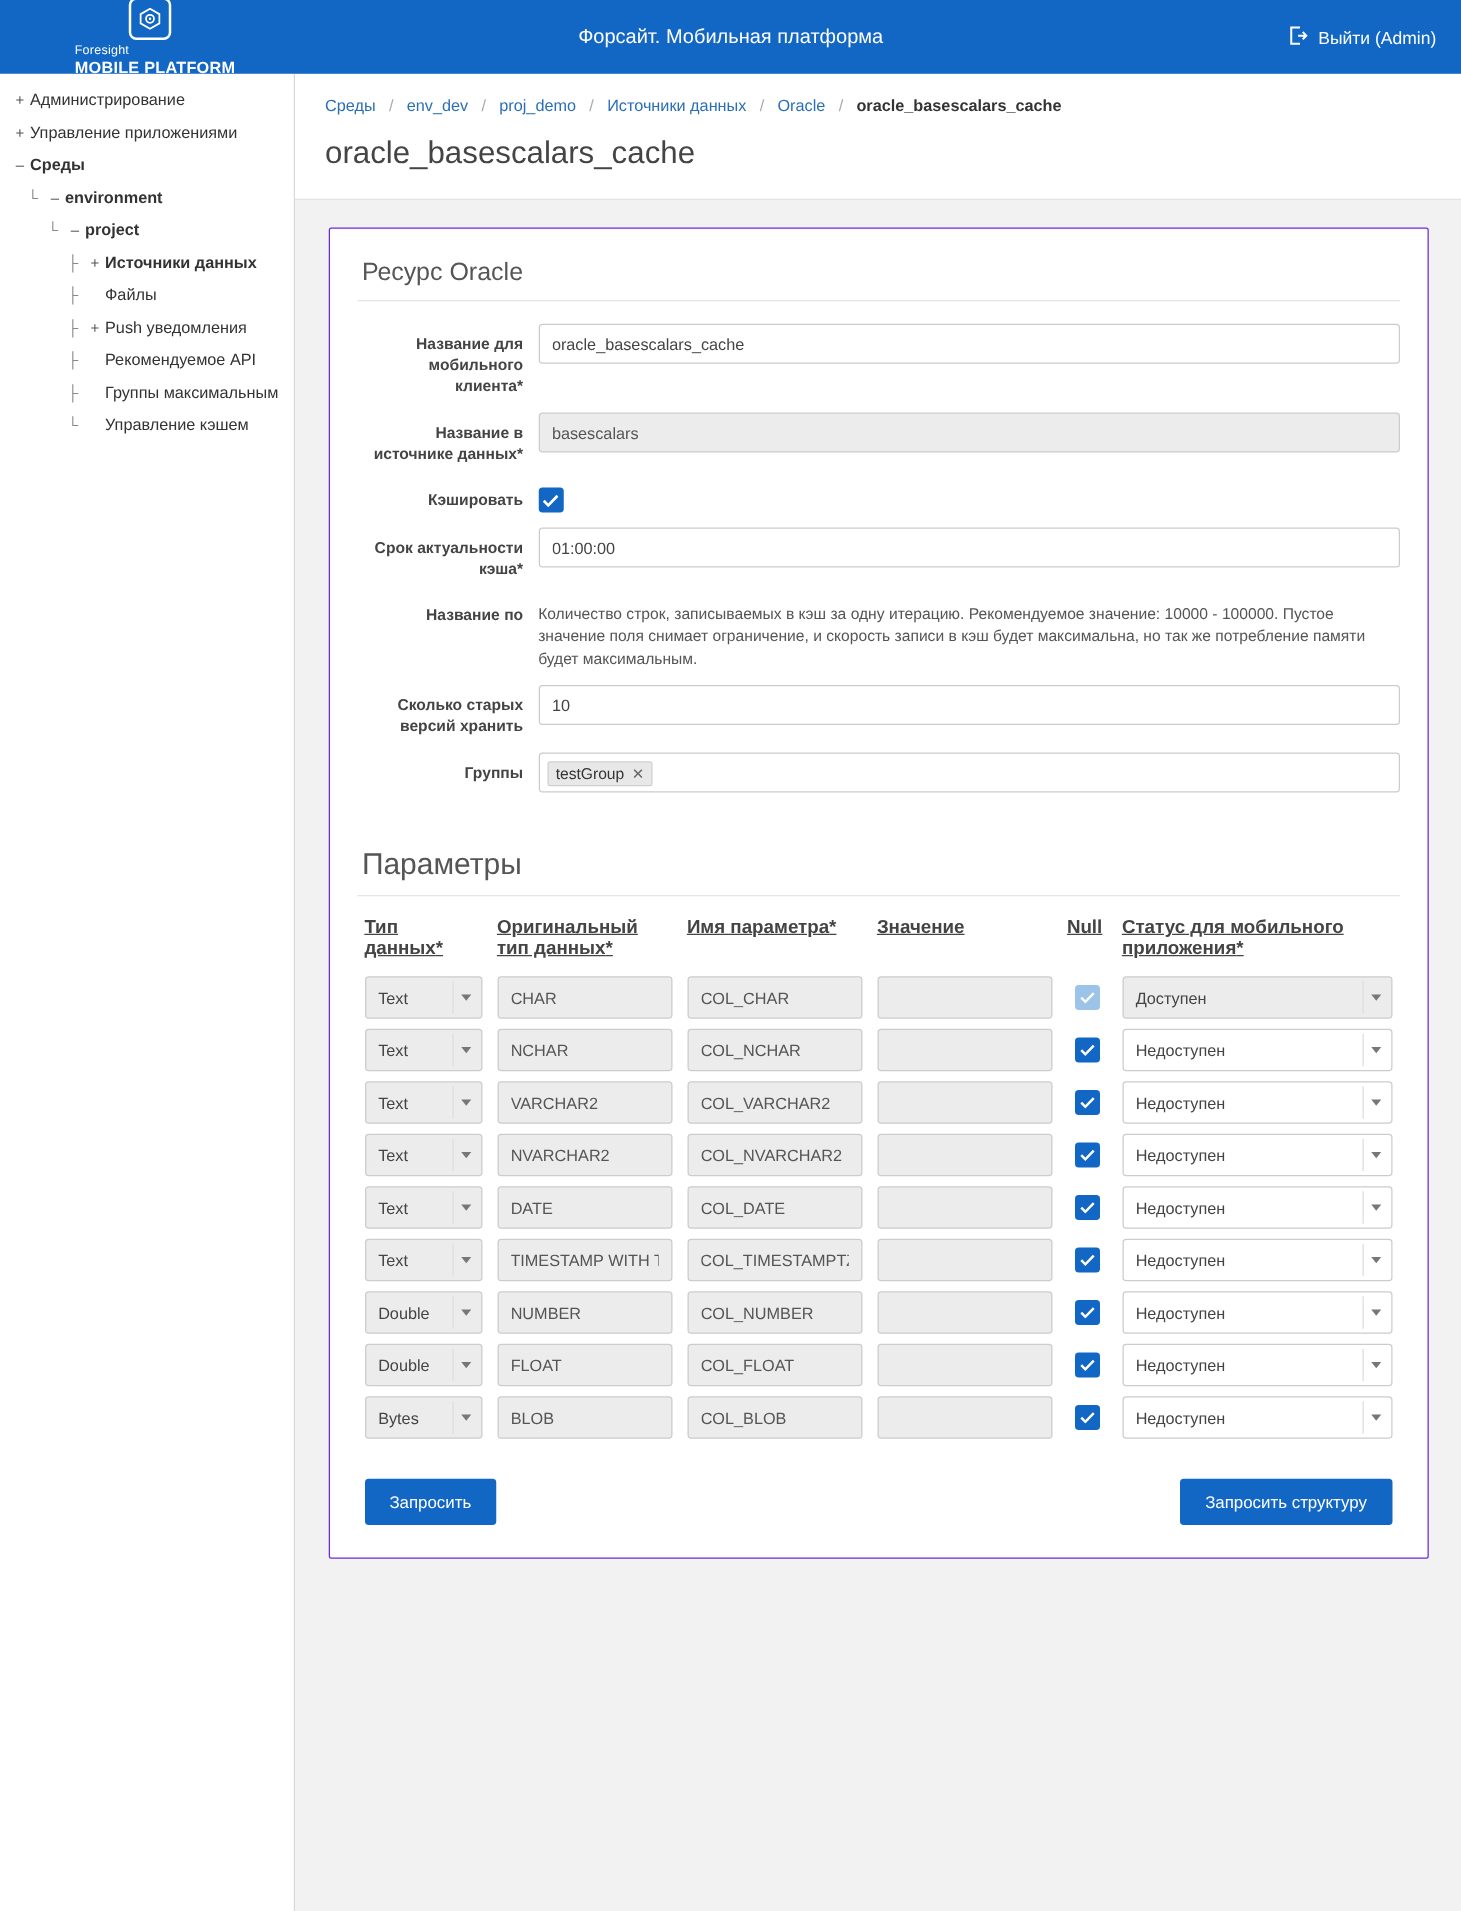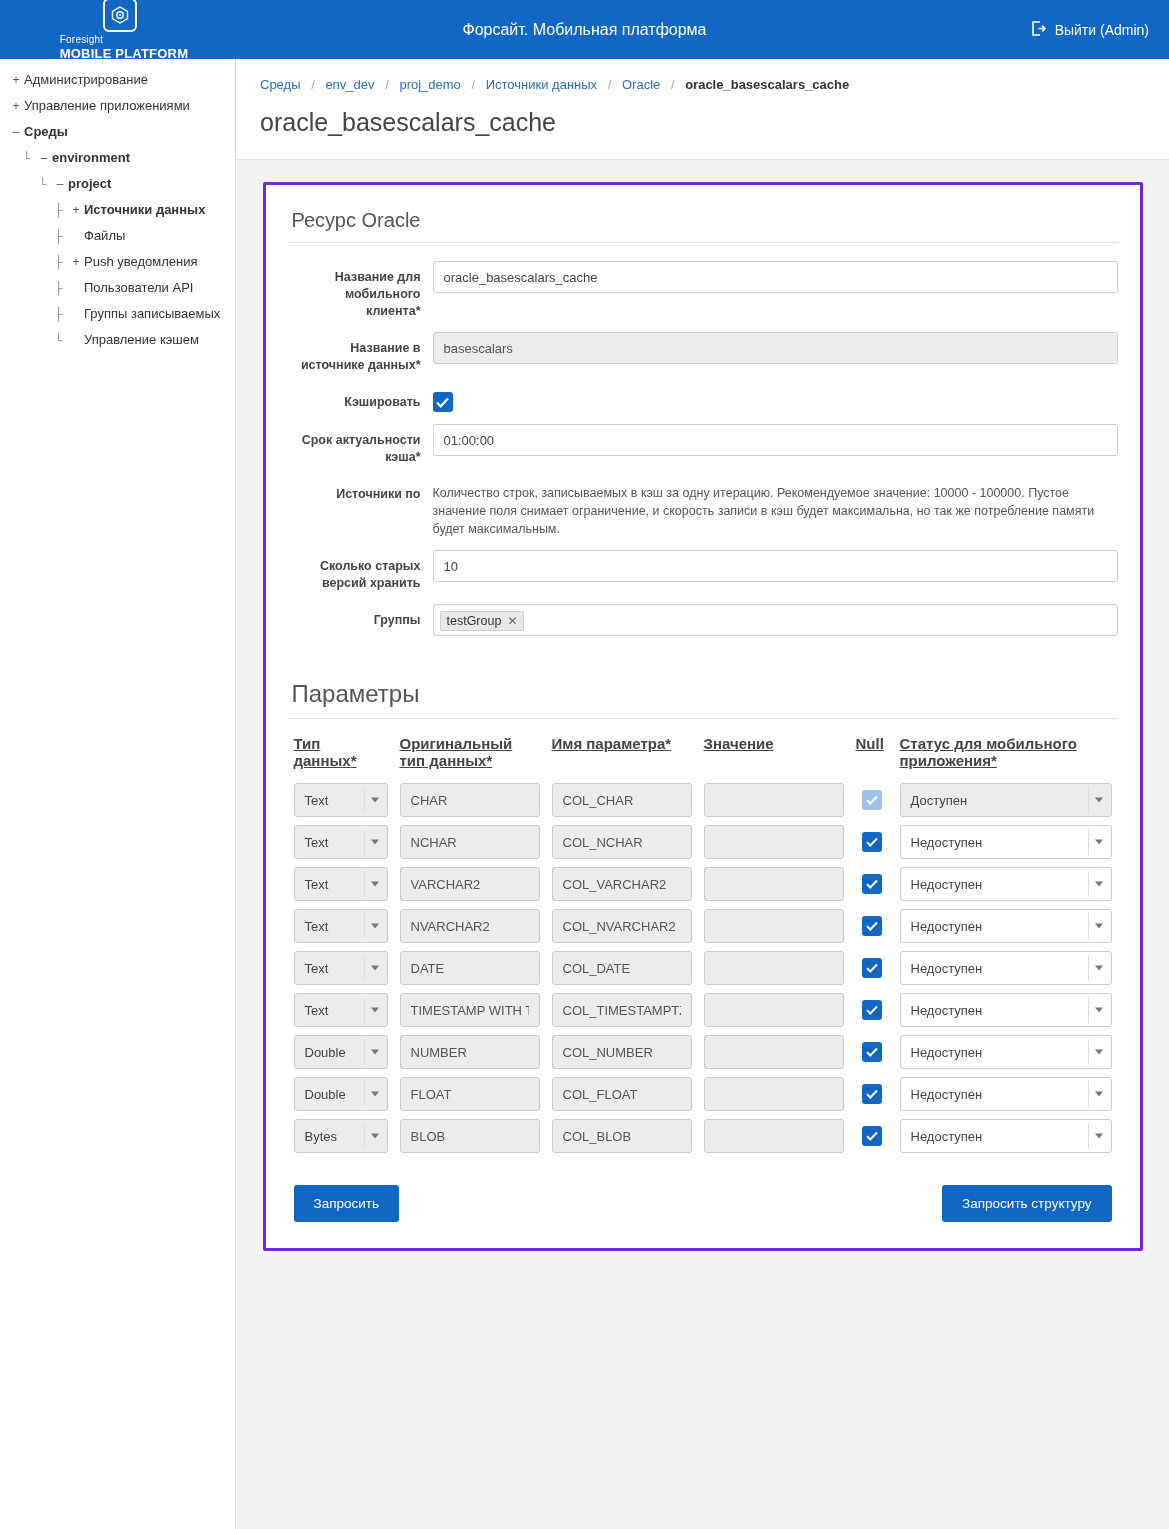--- a/index.html
+++ b/index.html
@@ -115,21 +115,21 @@
   }
 
   .scroll-area {
     flex: 1;
     background: #f2f2f2;
     padding: 22px 24px 24px 24px;
     overflow: hidden;
   }
   .card {
     background: #fff;
-    border: 3px solid #6d28d9;
+    border: 1px solid #6d28d9;
     border-radius: 2px;
     padding: 14px 22px 26px 22px;
     max-width: 880px;
     margin: 0 auto;
   }
   .section-title {
     font-size: 20px;
     color: #555;
     font-weight: normal;
     padding: 10px 0 10px 4px;
@@ -369,26 +369,26 @@
       <span class="lbl">Файлы</span>
     </div>
     <div class="nav-item l3">
       <span class="elbow">├</span>
       <span class="tw">+</span>
       <span class="lbl">Push уведомления</span>
     </div>
     <div class="nav-item l3">
       <span class="elbow">├</span>
       <span class="tw"></span>
-      <span class="lbl">Пользователи API</span>
+      <span class="lbl">Рекомендуемое API</span>
     </div>
     <div class="nav-item l3">
       <span class="elbow">├</span>
       <span class="tw"></span>
-      <span class="lbl">Группы записываемых</span>
+      <span class="lbl">Группы максимальным</span>
     </div>
     <div class="nav-item l3">
       <span class="elbow">└</span>
       <span class="tw"></span>
       <span class="lbl">Управление кэшем</span>
     </div>
   </div>
 
   <div class="content">
 
@@ -447,21 +447,21 @@
         <div class="frow">
           <div class="flabel">
             <span>Срок актуальности кэша</span><span class="req">*</span>
           </div>
           <div class="fctl">
             <input class="tf" value="01:00:00" style="">
           </div>
         </div>
 
         <div class="frow">
-          <div class="flabel">Источники по</div>
+          <div class="flabel">Название по</div>
           <div class="fctl">
             <div class="hint">Количество строк, записываемых в кэш за одну итерацию. Рекомендуемое значение: 10000 - 100000. Пустое значение поля снимает ограничение, и скорость записи в кэш будет максимальна, но так же потребление памяти будет максимальным.</div>
           </div>
         </div>
 
         <div class="frow">
           <div class="flabel">Сколько старых версий хранить</div>
           <div class="fctl">
             <input class="tf" value="10" style="">
           </div>

